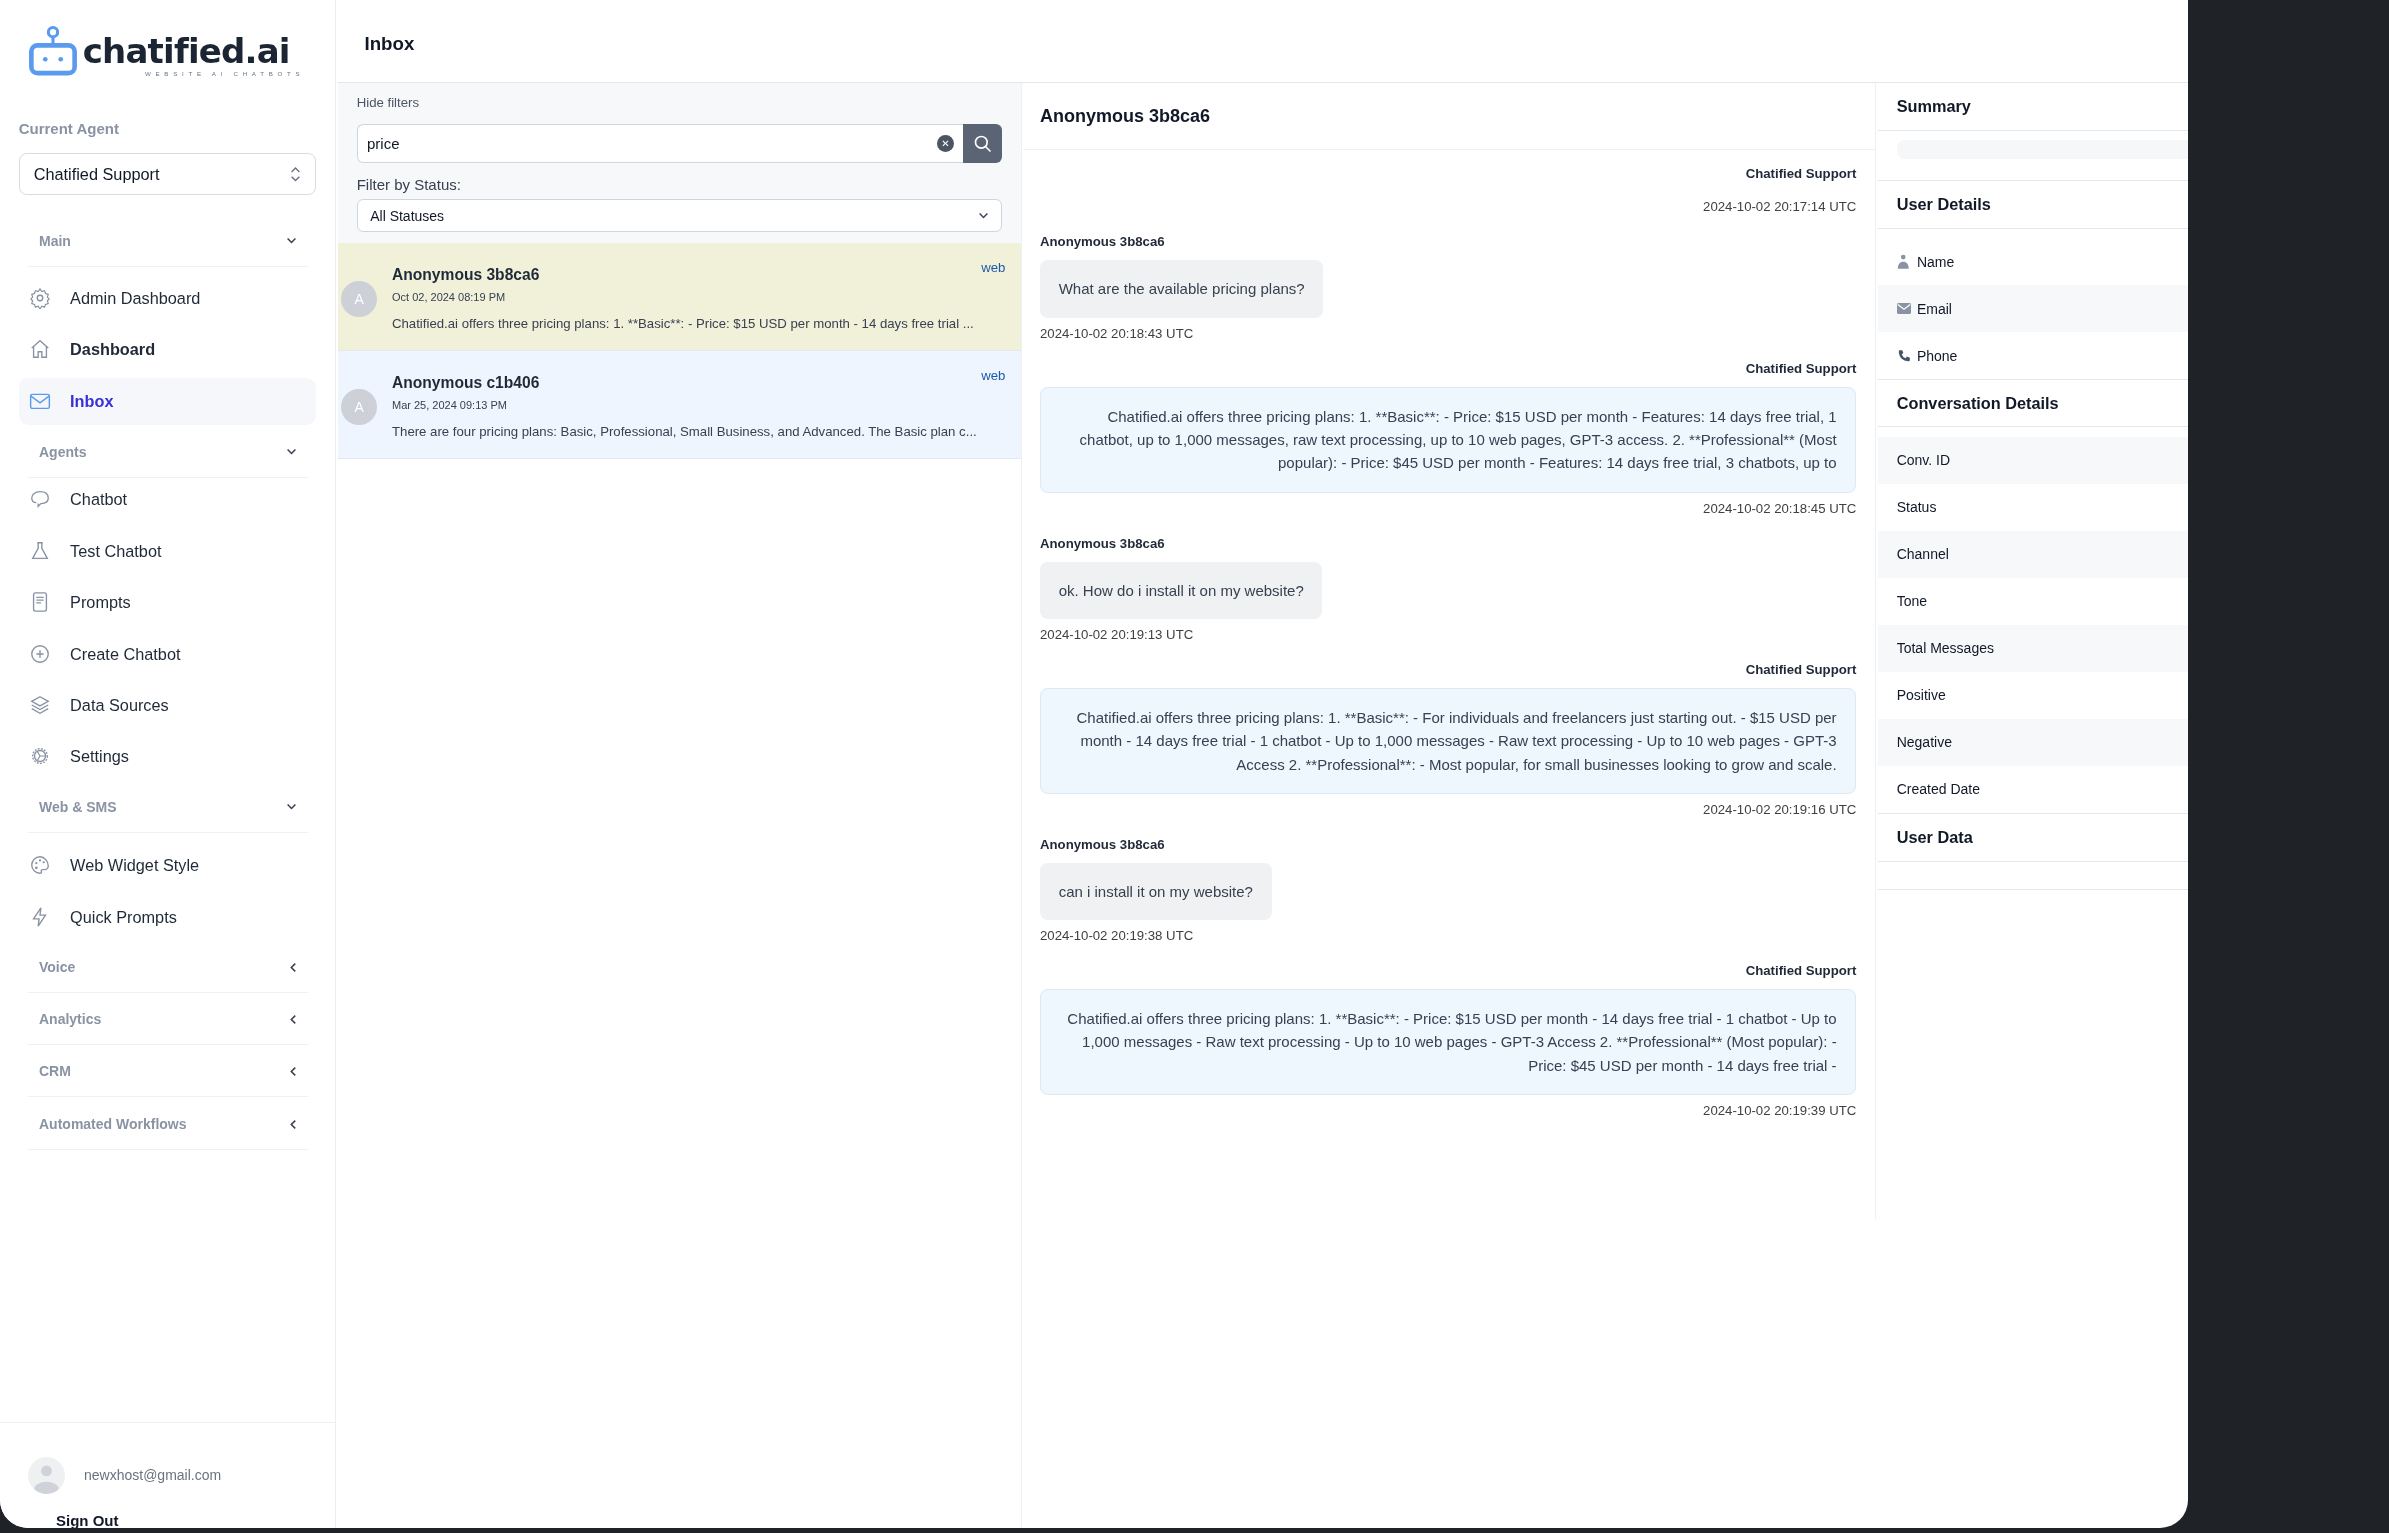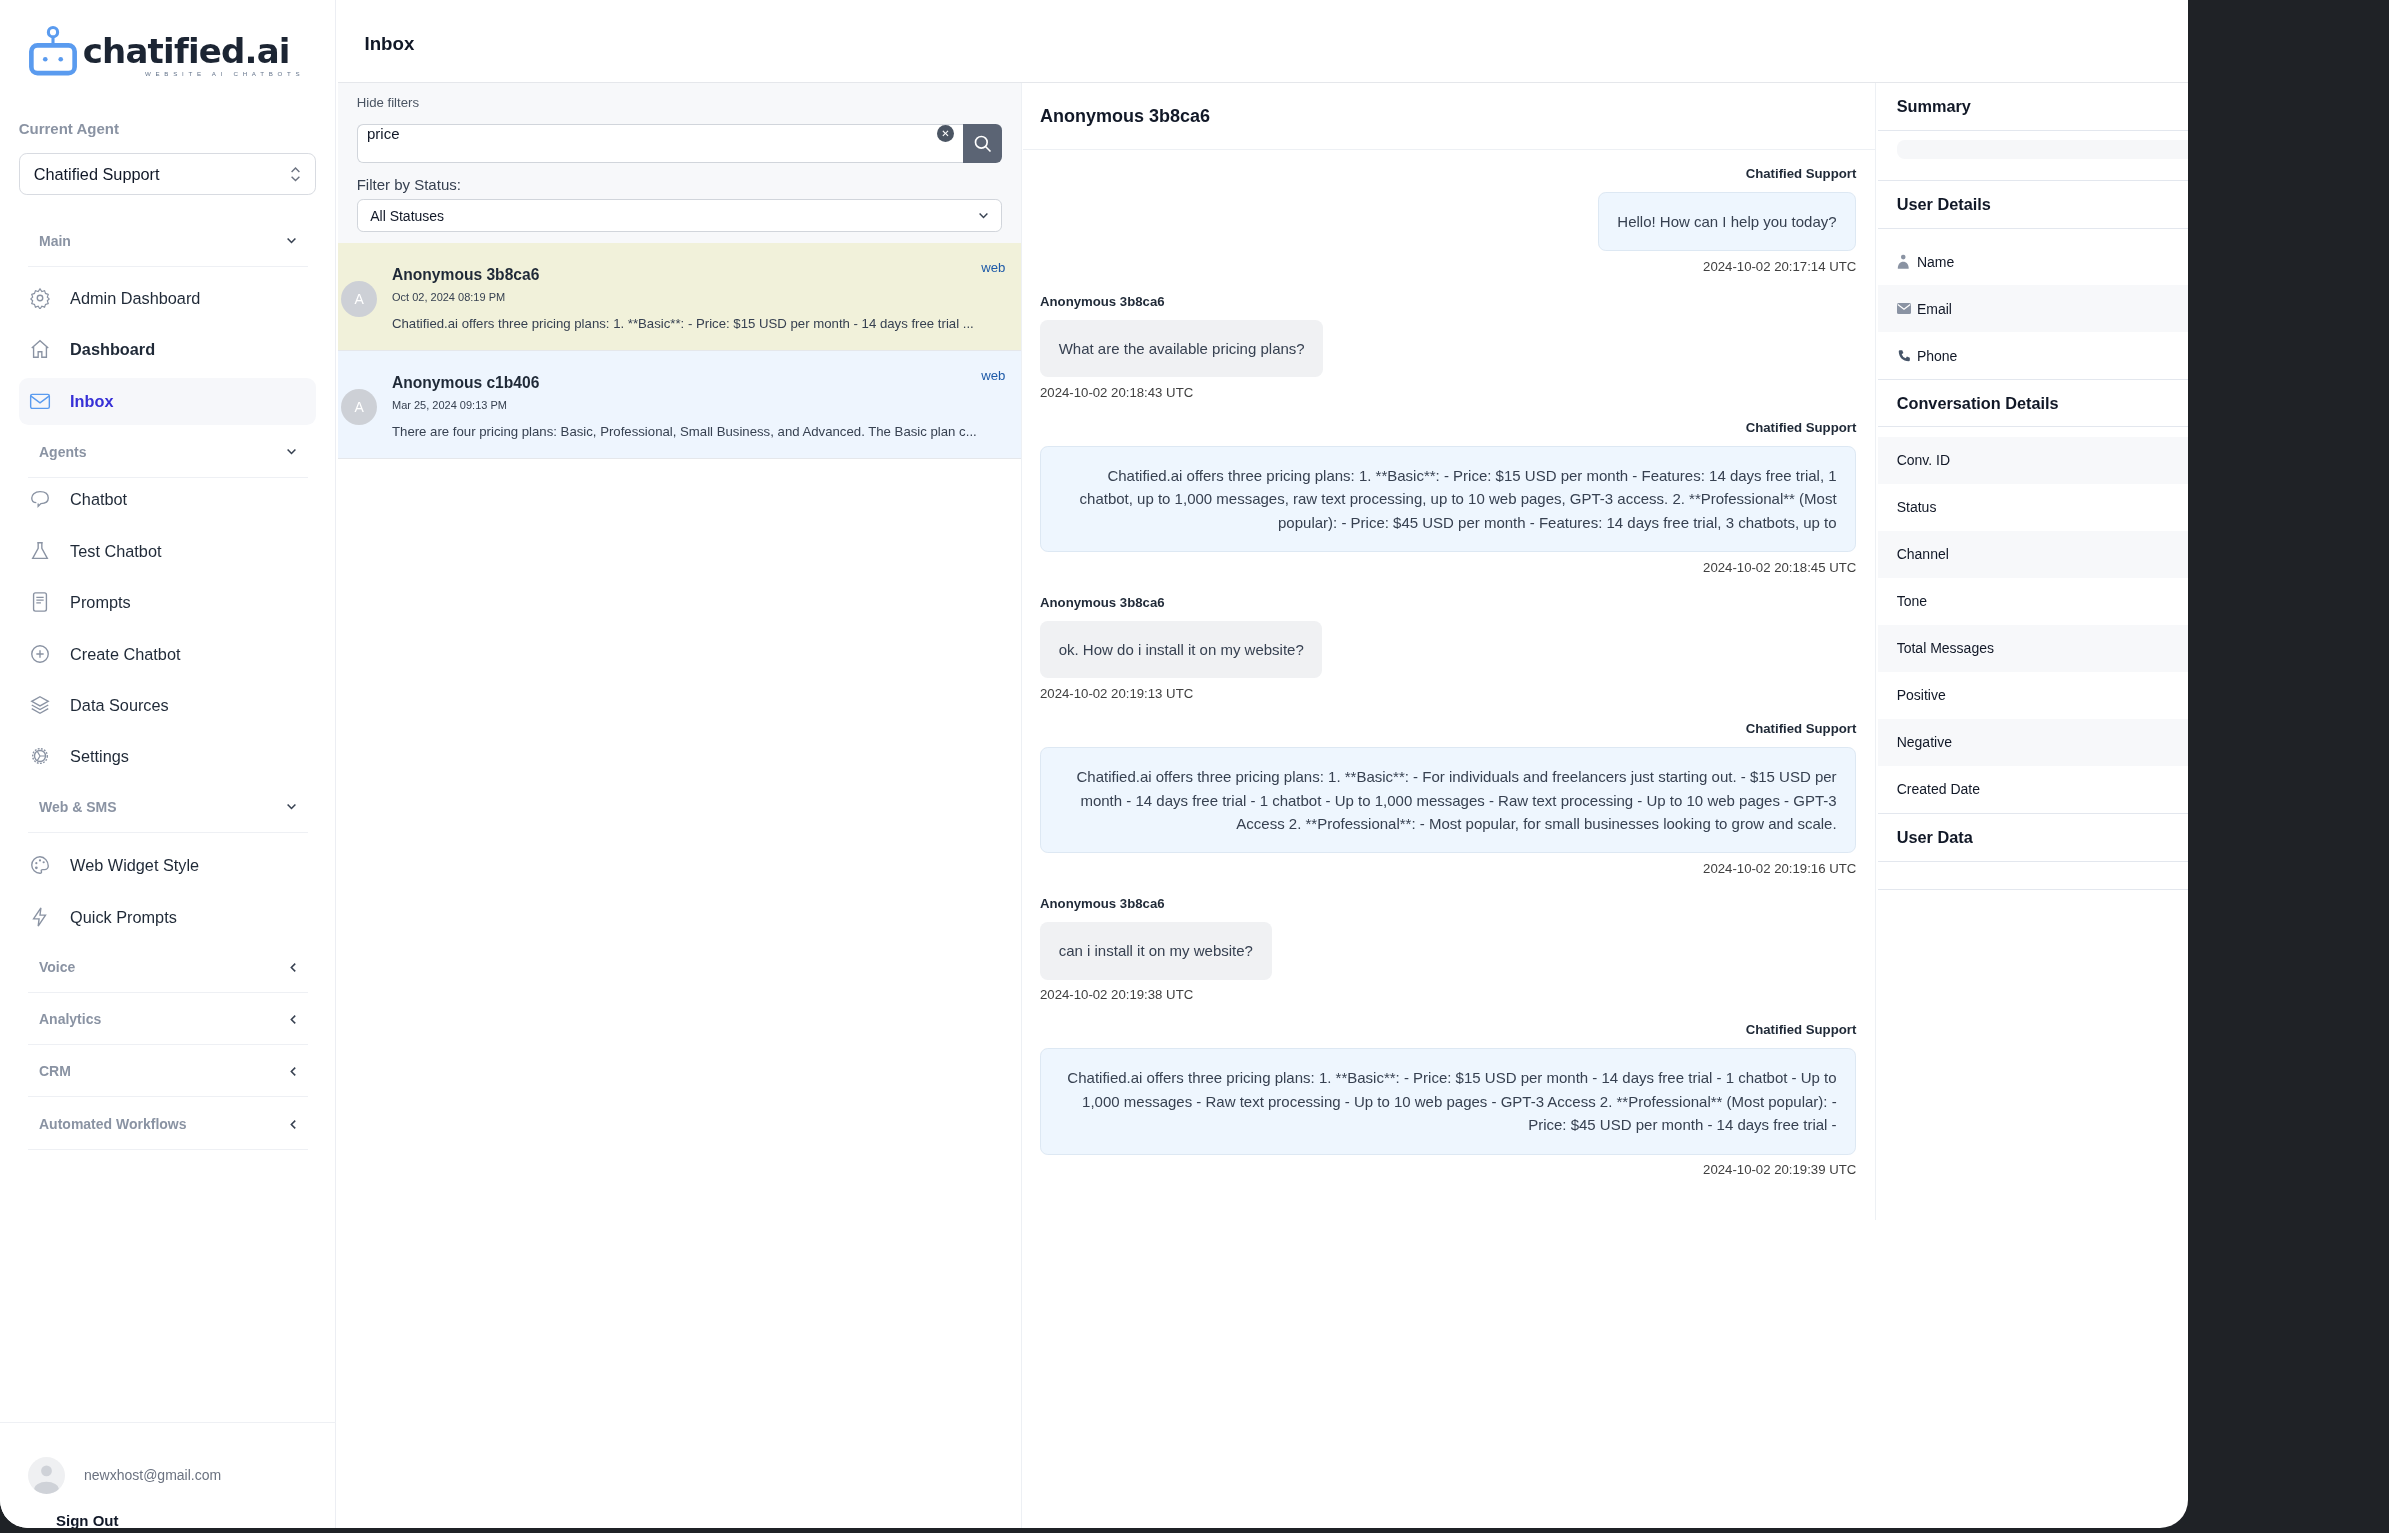--- a/index.html
+++ b/index.html
@@ -25,21 +25,21 @@
 .user-email{position:absolute;left:84px;top:44px;font-size:14px;color:#6b7280}
 .signout{position:absolute;left:56px;top:101px;font-size:15px;font-weight:bold;color:#111827}
 
 .topbar{position:absolute;left:338px;top:0;width:2052px;height:83px;border-bottom:1.6px solid #e5e7eb;background:#fff}
 .topbar-title{position:absolute;left:26.5px;top:33px;font-size:18.7px;font-weight:bold;color:#111827}
 
 .listcol{position:absolute;left:338px;top:83px;width:684px;height:1445px;background:#fff;border-right:1.6px solid #edf0f4}
 .filters{background:#f7f8fa;padding:7.8px 18.7px 18.7px;height:160px}
 .hide-filters{font-size:13.2px;color:#4b5563;margin-top:4.7px}
 .search-row{margin-top:14px;display:flex;height:39px}
-.search-input{flex:1;border:1.6px solid #d1d5db;border-right:none;border-radius:6.2px 0 0 6.2px;background:#fff;display:flex;align-items:flex-start;padding:0 9.3px;font-size:15px;color:#111827;position:relative}
+.search-input{flex:1;border:1.6px solid #d1d5db;border-right:none;border-radius:6.2px 0 0 6.2px;background:#fff;display:flex;align-items:center;padding:0 9.3px;font-size:15px;color:#111827;position:relative}
 .search-input input{border:none;outline:none;font-size:15px;font-family:"Liberation Sans",sans-serif;flex:1;background:transparent;color:#111827}
 .clear-btn{width:17px;height:17px;border-radius:50%;background:#4b5563;color:#fff;font-size:10px;display:flex;align-items:center;justify-content:center}
 .search-btn{width:39px;background:#5b6474;border-radius:0 6.2px 6.2px 0;display:flex;align-items:center;justify-content:center}
 .filter-label{font-size:15px;color:#374151;margin-top:12.5px}
 .status-select{margin-top:6.2px;height:33px;border:1.6px solid #d1d5db;border-radius:6.2px;background:#fff;display:flex;align-items:center;justify-content:space-between;padding:0 12.5px 0 12.5px;font-size:14px;color:#111827}
 .conv-item{position:relative;height:108px;border-bottom:1.6px solid #e5e7eb}
 .conv-item.c0{background:#f1f1da}
 .conv-item.c1{background:#eef5fe}
 .conv-avatar{position:absolute;left:3.1px;top:38px;width:36px;height:36px;border-radius:50%;background:#cdd0d6;color:#fff;font-size:14px;display:flex;align-items:center;justify-content:center}
 .conv-name{position:absolute;left:54px;top:23.4px;font-size:15.6px;font-weight:bold;color:#1f2937}
@@ -299,21 +299,20 @@
       <div class="conv-preview">There are four pricing plans: Basic, Professional, Small Business, and Advanced. The Basic plan c...</div>
       <div class="conv-channel">web</div>
     </div>
   </section>
 
   <section class="chatcol">
     <div class="chat-header">Anonymous 3b8ca6</div>
     <div class="msgs">
       <div class="msg bot">
         <div class="sender">Chatified Support</div>
-        <div class="bubble">Hello! How can I help you today?</div>
         <div class="time">2024-10-02 20:17:14 UTC</div>
       </div>
       <div class="msg user">
         <div class="sender">Anonymous 3b8ca6</div>
         <div class="bubble">What are the available pricing plans?</div>
         <div class="time">2024-10-02 20:18:43 UTC</div>
       </div>
       <div class="msg bot">
         <div class="sender">Chatified Support</div>
         <div class="bubble">Chatified.ai offers three pricing plans: 1. **Basic**: - Price: $15 USD per month - Features: 14 days free trial, 1 chatbot, up to 1,000 messages, raw text processing, up to 10 web pages, GPT-3 access. 2. **Professional** (Most popular): - Price: $45 USD per month - Features: 14 days free trial, 3 chatbots, up to</div>

